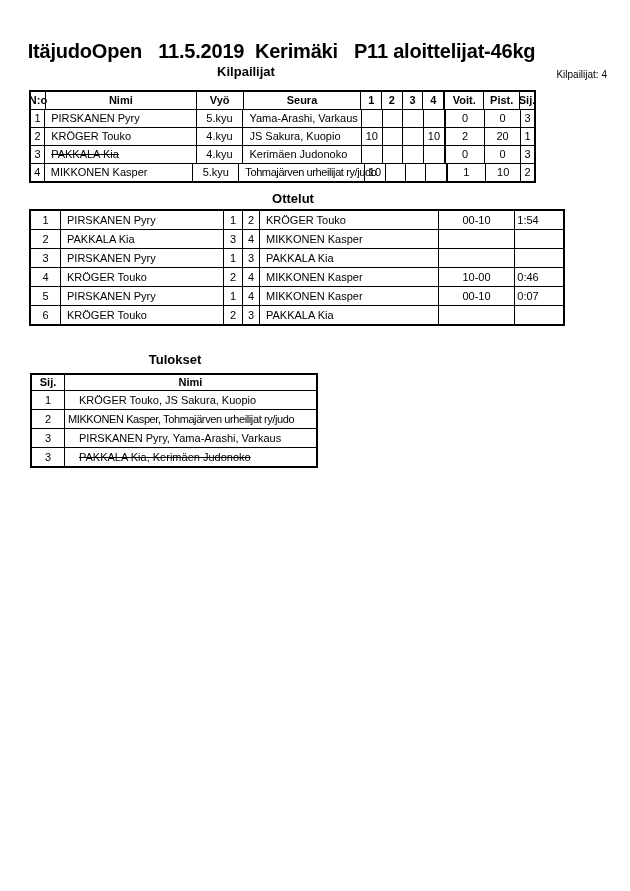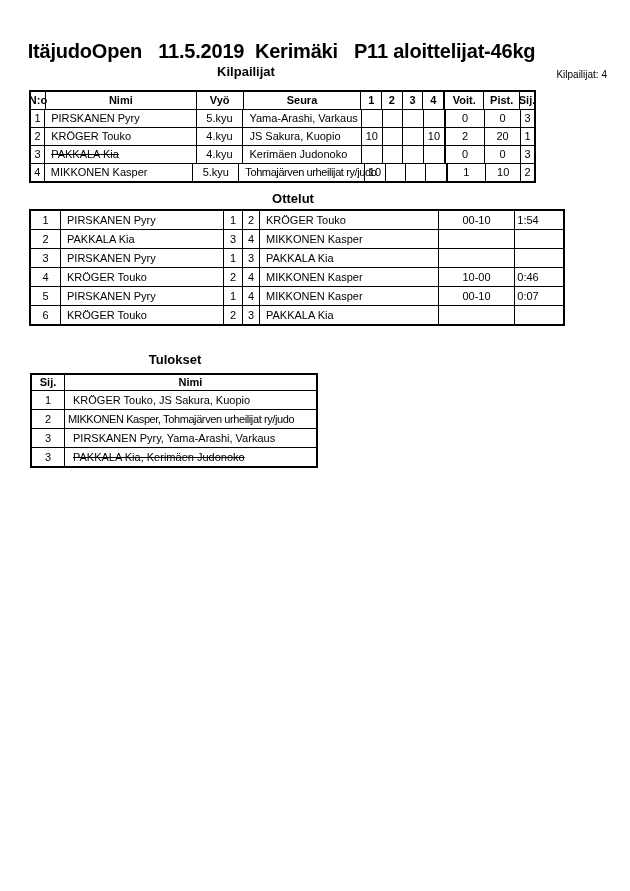--- a/index.html
+++ b/index.html
@@ -42,21 +42,21 @@
   .t2-lbl{position:absolute;top:2px;font-weight:bold;font-size:11px;white-space:nowrap;}
   .t2-lbl.ctr{transform:translateX(-50%);}
   .c2-ottelu{width:29px;}.c2-white{width:163px;}.c2-n{width:19px;}
   .c2-n2{width:17px;}.c2-blue{width:179px;}.c2-tulos{width:76px;}.c2-aika{width:27px;text-align:center;}
 
   
   #t3{left:30px;top:373px;width:288px;}
   #t3 .tr{height:18px;}
   #t3 .hrow3{height:15px;}
   .c3-sij{width:32px;}.c3-nimi{width:252px;}
-  #t3 .td.left{padding-left:8px;}
+  #t3 .td.left{padding-left:14px;}
   #t3 .td.tight{padding-left:3px;}
 </style>
 </head>
 <body>
 
 <div class="page">
 
   <div class="title">ItäjudoOpen   11.5.2019  Kerimäki   P11 aloittelijat-46kg</div>
   <div class="section-heading" id="h-kilpailijat">Kilpailijat</div>
   <div class="competitor-count">Kilpailijat: 4</div>

